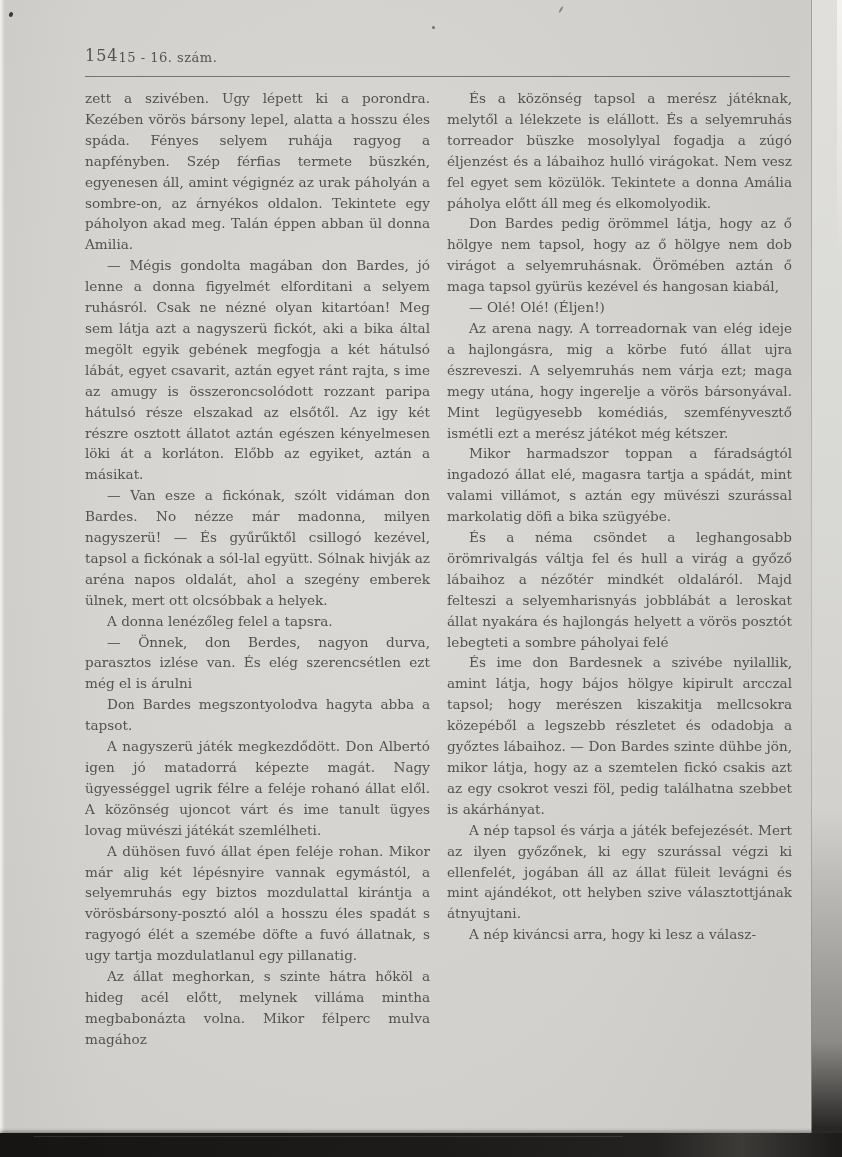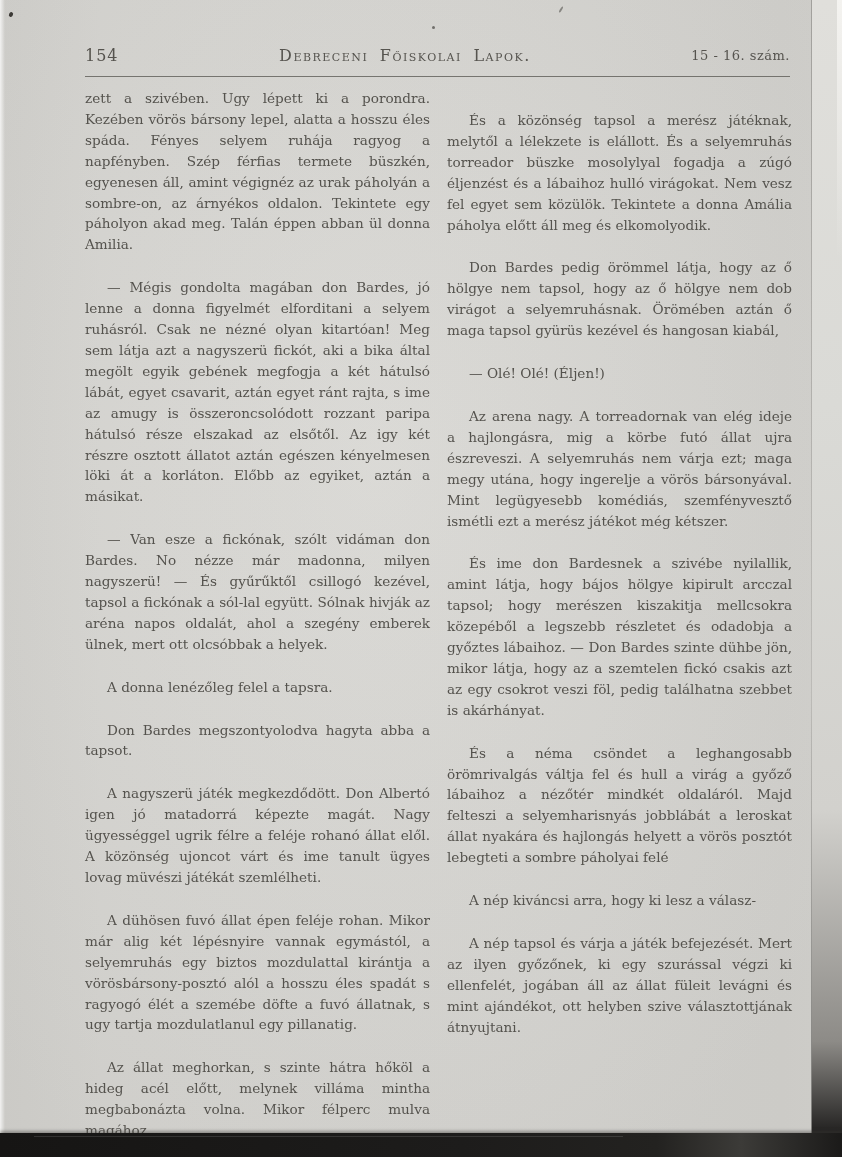--- a/index.html
+++ b/index.html
@@ -10,21 +10,21 @@
   }
   .page{
     position:absolute;inset:0;
     background:
       radial-gradient(ellipse at 45% 40%, rgba(255,255,255,0.10), rgba(0,0,0,0.04) 85%),
       linear-gradient(90deg,#d3d2ce 0%,#d7d6d2 12%,#d6d5d1 70%,#d4d3cf 93%,#d6d5d1 100%);
   }
   
   .header{
     position:absolute;top:46px;left:85px;right:52px;
-    display:flex;align-items:center;
+    display:flex;align-items:flex-end;
     color:#55534e;
   }
   .pagenum{flex:0 0 auto;font-size:16px;letter-spacing:1px;}
   .journal{
     flex:1 1 auto;text-align:center;
     font-variant:small-caps;font-size:16px;letter-spacing:1.5px;word-spacing:5px;
     color:#56544f;
   }
   .issue{flex:0 0 auto;font-size:13px;letter-spacing:0.5px;}
   .rule{
@@ -32,21 +32,21 @@
     border-top:1.4px solid rgba(86,84,79,0.75);
   }
   
   .columns{
     position:absolute;top:88px;left:85px;right:50px;bottom:40px;
     display:flex;gap:17px;
     color:#54524d;
   }
   .col{flex:1 1 0;font-size:13.6px;line-height:20.9px;text-align:justify;}
   .col p{margin:0;hyphens:none;}
-  .col p.indent{text-indent:22px;margin-top:22px;}
+  .col p.indent{text-indent:22px;}
   
   .edge-left{
     position:absolute;left:0;top:0;width:5px;height:100%;
     background:linear-gradient(90deg,rgba(255,255,255,0.75),rgba(255,255,255,0));
   }
   .crease{
     position:absolute;top:0;right:30px;width:1px;height:100%;
     background:linear-gradient(180deg,rgba(80,78,74,0.35),rgba(80,78,74,0.15) 60%,rgba(40,40,38,0.5));
   }
   .edge-right{
@@ -71,46 +71,47 @@
   .speck.s2{left:432px;top:26px;width:3px;height:3px;opacity:.65;}
   .speck.s3{left:560px;top:6px;width:2px;height:7px;transform:rotate(30deg);opacity:.5;}
 </style>
 </head>
 <body>
 
 <div class="page">
 
   <div class="header">
     <span class="pagenum">154</span>
-    <span class="journal">Debreceni Főiskolai Lapok.</span>
     <span class="issue">15 - 16. szám.</span>
   </div>
 
   <div class="rule"></div>
 
   <div class="columns">
     <section class="col" id="col-left">
         <p class="">zett a szivében. Ugy lépett ki a porondra. Kezében vörös bársony lepel, alatta a hosszu éles spáda. Fényes selyem ruhája ragyog a napfényben. Szép férfias termete büszkén, egyenesen áll, amint végignéz az urak páholyán a sombre-on, az árnyékos oldalon. Tekintete egy páholyon akad meg. Talán éppen abban ül donna Amilia.</p>
         <p class="indent">— Mégis gondolta magában don Bardes, jó lenne a donna figyelmét elforditani a selyem ruhásról. Csak ne nézné olyan kitartóan! Meg sem látja azt a nagyszerü fickót, aki a bika által megölt egyik gebének megfogja a két hátulsó lábát, egyet csavarit, aztán egyet ránt rajta, s ime az amugy is összeroncsolódott rozzant paripa hátulsó része elszakad az elsőtől. Az igy két részre osztott állatot aztán egészen kényelmesen löki át a korláton. Előbb az egyiket, aztán a másikat.</p>
         <p class="indent">— Van esze a fickónak, szólt vidáman don Bardes. No nézze már madonna, milyen nagyszerü! — És gyűrűktől csillogó kezével, tapsol a fickónak a sól-lal együtt. Sólnak hivják az aréna napos oldalát, ahol a szegény emberek ülnek, mert ott olcsóbbak a helyek.</p>
         <p class="indent">A donna lenézőleg felel a tapsra.</p>
+        <p class="indent">— Önnek, don Berdes, nagyon durva, parasztos izlése van. És elég szerencsétlen ezt még el is árulni</p>
         <p class="indent">Don Bardes megszontyolodva hagyta abba a tapsot.</p>
         <p class="indent">A nagyszerü játék megkezdődött. Don Albertó igen jó matadorrá képezte magát. Nagy ügyességgel ugrik félre a feléje rohanó állat elől. A közönség ujoncot várt és ime tanult ügyes lovag müvészi játékát szemlélheti.</p>
         <p class="indent">A dühösen fuvó állat épen feléje rohan. Mikor már alig két lépésnyire vannak egymástól, a selyemruhás egy biztos mozdulattal kirántja a vörösbársony-posztó alól a hosszu éles spadát s ragyogó élét a szemébe döfte a fuvó állatnak, s ugy tartja mozdulatlanul egy pillanatig.</p>
         <p class="indent">Az állat meghorkan, s szinte hátra hőköl a hideg acél előtt, melynek villáma mintha megbabonázta volna. Mikor félperc mulva magához</p>
       </section>
     <section class="col" id="col-right">
         <p class="indent">És a közönség tapsol a merész játéknak, melytől a lélekzete is elállott. És a selyemruhás torreador büszke mosolylyal fogadja a zúgó éljenzést és a lábaihoz hulló virágokat. Nem vesz fel egyet sem közülök. Tekintete a donna Amália páholya előtt áll meg és elkomolyodik.</p>
         <p class="indent">Don Bardes pedig örömmel látja, hogy az ő hölgye nem tapsol, hogy az ő hölgye nem dob virágot a selyemruhásnak. Örömében aztán ő maga tapsol gyürüs kezével és hangosan kiabál,</p>
         <p class="indent">— Olé! Olé! (Éljen!)</p>
         <p class="indent">Az arena nagy. A torreadornak van elég ideje a hajlongásra, mig a körbe futó állat ujra észreveszi. A selyemruhás nem várja ezt; maga megy utána, hogy ingerelje a vörös bársonyával. Mint legügyesebb komédiás, szemfényvesztő ismétli ezt a merész játékot még kétszer.</p>
+        <p class="indent">Mikor harmadszor toppan a fáradságtól ingadozó állat elé, magasra tartja a spádát, mint valami villámot, s aztán egy müvészi szurással markolatig döfi a bika szügyébe.</p>
+        <p class="indent">És a néma csöndet a leghangosabb örömrivalgás váltja fel és hull a virág a győző lábaihoz a nézőtér mindkét oldaláról. Majd felteszi a selyemharisnyás jobblábát a leroskat állat nyakára és hajlongás helyett a vörös posztót lebegteti a sombre páholyai felé</p>
         <p class="indent">És ime don Bardesnek a szivébe nyilallik, amint látja, hogy bájos hölgye kipirult arcczal tapsol; hogy merészen kiszakitja mellcsokra közepéből a legszebb részletet és odadobja a győztes lábaihoz. — Don Bardes szinte dühbe jön, mikor látja, hogy az a szemtelen fickó csakis azt az egy csokrot veszi föl, pedig találhatna szebbet is akárhányat.</p>
-        <p class="indent">És a néma csöndet a leghangosabb örömrivalgás váltja fel és hull a virág a győző lábaihoz a nézőtér mindkét oldaláról. Majd felteszi a selyemharisnyás jobblábát a leroskat állat nyakára és hajlongás helyett a vörös posztót lebegteti a sombre páholyai felé</p>
+        <p class="indent">A nép tapsol és várja a játék befejezését. Mert az ilyen győzőnek, ki egy szurással végzi ki ellenfelét, jogában áll az állat füleit levágni és mint ajándékot, ott helyben szive választottjának átnyujtani.</p>
         <p class="indent">A nép kiváncsi arra, hogy ki lesz a válasz-</p>
-        <p class="indent">A nép tapsol és várja a játék befejezését. Mert az ilyen győzőnek, ki egy szurással végzi ki ellenfelét, jogában áll az állat füleit levágni és mint ajándékot, ott helyben szive választottjának átnyujtani.</p>
       </section>
   </div>
 
   <div class="edge-left"></div>
   <div class="crease"></div>
   <div class="edge-right"></div>
   <div class="corner-sliver"></div>
   <div class="band-bottom"></div>
   <div class="speck s1"></div>
   <div class="speck s2"></div>

